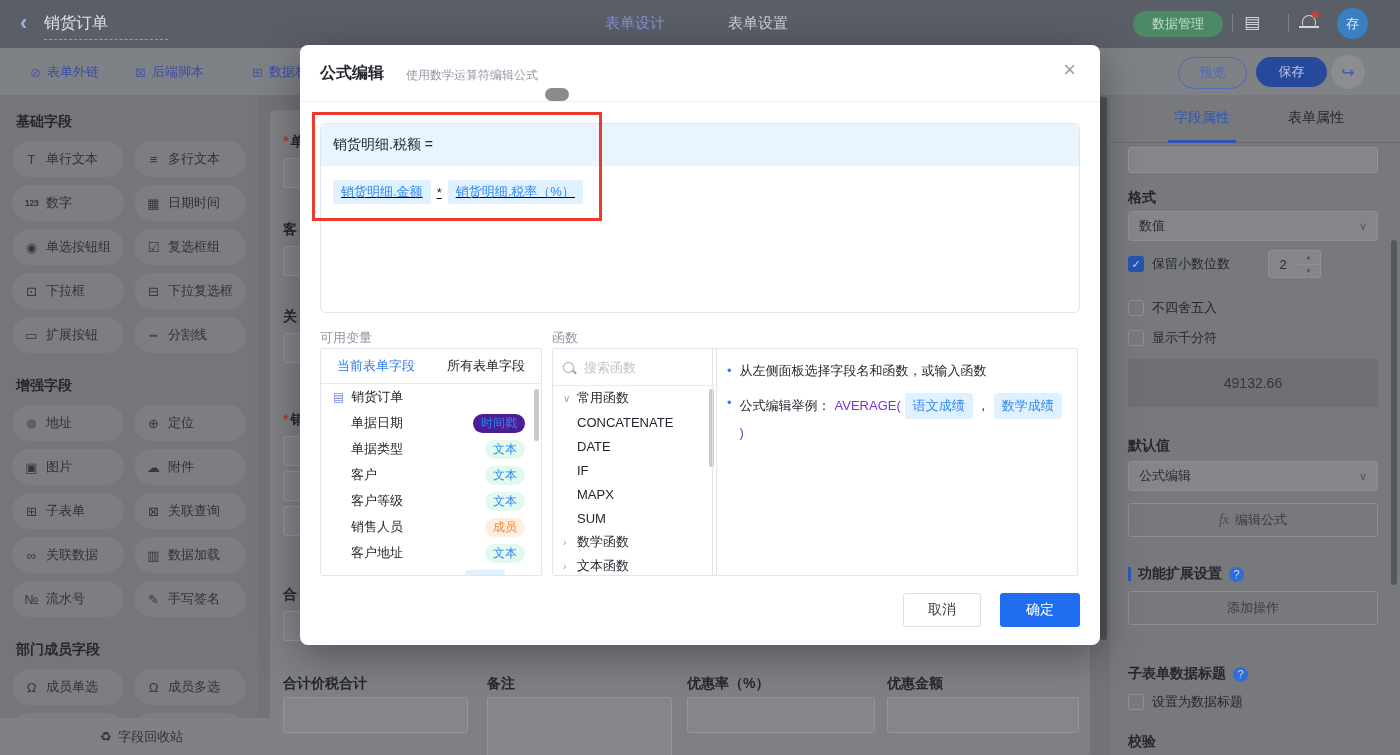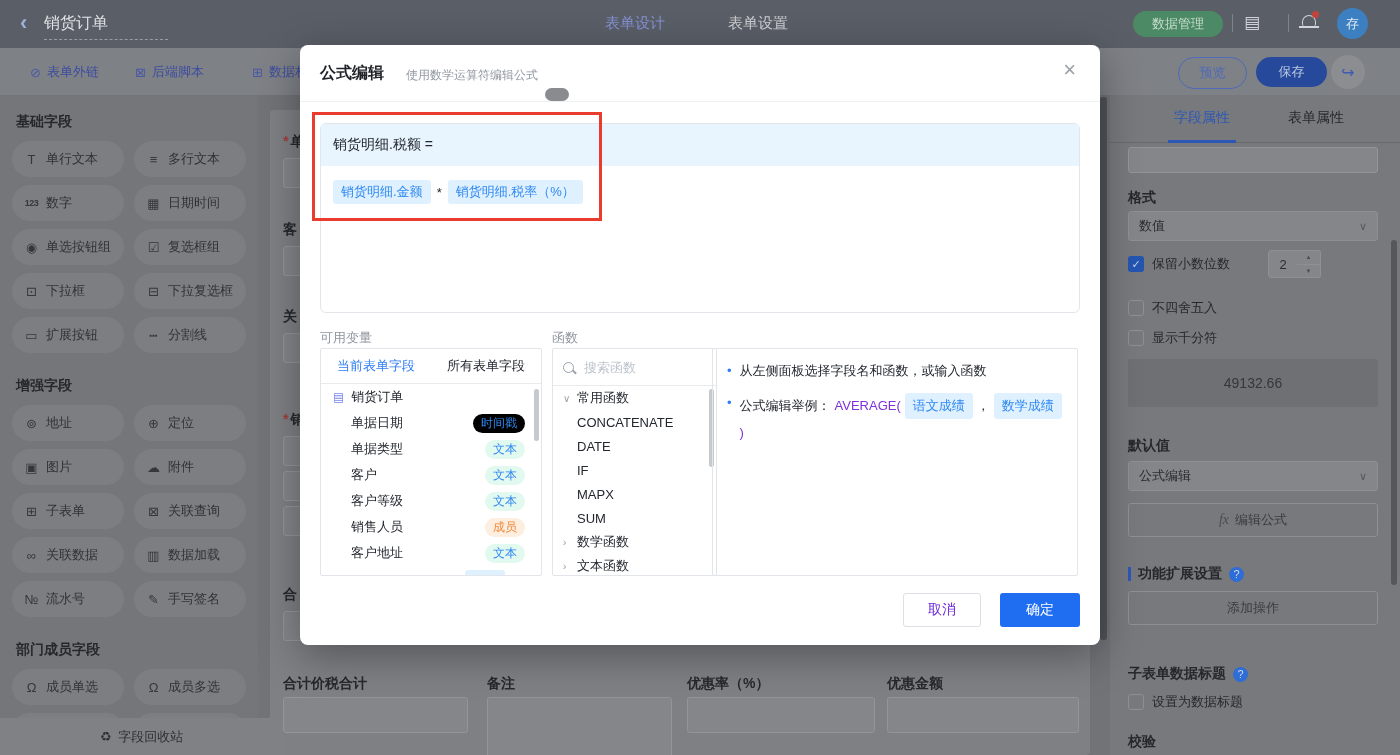--- a/index.html
+++ b/index.html
@@ -93,54 +93,54 @@
   
   .modal{position:absolute;left:300px;top:45px;width:800px;height:600px;background:#ffffff;border-radius:8px;
          box-shadow:0 10px 40px rgba(0,0,0,0.35);z-index:10;}
   .m-title{position:absolute;left:20px;top:18px;font-size:16px;font-weight:bold;color:#1f2329;}
   .m-sub{position:absolute;left:106px;top:22px;font-size:12px;color:#9298a2;}
   .m-close{position:absolute;right:24px;top:14px;font-size:22px;color:#9aa0a8;line-height:1;}
   .m-hline{position:absolute;left:0;top:56px;width:100%;height:1px;background:#eef0f2;}
   .redbox{position:absolute;left:12px;top:67px;width:284px;height:103px;border:3px solid #e93b2e;z-index:6;}
   .fml{position:absolute;left:20px;top:78px;width:760px;height:190px;border:1px solid #e2e5ea;border-radius:6px;box-sizing:border-box;}
   .fml-head{height:42px;background:#e8f4fe;display:flex;align-items:center;padding-left:12px;font-size:14px;color:#23272e;}
-  .fml-body{padding:14px 12px;display:flex;align-items:center;gap:6px;}
+  .fml-body{padding:14px 12px;display:flex;align-items:center;gap:6px;text-decoration:underline;}
   .chip{background:#dff0fe;color:#2f88f2;font-size:13px;padding:3px 8px;border-radius:3px;white-space:nowrap;}
   .fml-op{color:#23272e;font-size:13px;}
   .p-label{position:absolute;top:284px;font-size:13px;color:#8f959e;}
   .panel{position:absolute;top:303px;height:228px;border:1px solid #e2e5ea;border-radius:2px;box-sizing:border-box;overflow:hidden;}
   .vp{left:20px;width:222px;}
   .vp-tabs{height:34px;display:flex;align-items:center;justify-content:space-between;padding:0 16px;border-bottom:1px solid #e8eaed;font-size:13px;}
   .vp-tab.on{color:#2f7df6;}
   .vp-tab.off{color:#23272e;}
   .trow{height:26px;display:flex;align-items:center;font-size:13px;color:#23272e;position:relative;padding-left:12px;}
   .trow.child{padding-left:30px;}
   .docico{color:#7b88f0;margin-right:7px;font-size:12px;}
   .badge{position:absolute;right:16px;font-size:12px;padding:1px 8px;border-radius:10px;}
-  .badge[data-kind="ts"]{background:#000000;color:#2f88f2;}
+  .badge[data-kind="ts"]{background:#4c1d95;color:#2f88f2;}
   .badge[data-kind="text"]{background:#e2f9f0;color:#2f88f2;}
   .badge[data-kind="member"]{background:#fdeee0;color:#f08a3a;}
   .lthumb{position:absolute;right:2px;width:5px;border-radius:3px;background:#c6c9ce;}
   .sliver{position:absolute;left:144px;bottom:0;width:40px;height:5px;background:#dff0fe;border-radius:3px 3px 0 0;}
   .fp{left:252px;width:165px;}
   .fp-search{height:36px;display:flex;align-items:center;gap:8px;padding:0 10px;border-bottom:1px solid #e8eaed;}
   .mag{width:9px;height:9px;border:1.5px solid #9aa2ac;border-radius:50%;position:relative;flex:none;}
   .mag::after{content:"";position:absolute;width:5px;height:1.5px;background:#9aa2ac;transform:rotate(45deg);right:-4px;bottom:-1px;}
   .fp-input{border:none;outline:none;width:90px;font-size:13px;color:#23272e;background:transparent;}
   .fp-input::placeholder{color:#bdc3cc;}
   .frow{height:24px;display:flex;align-items:center;font-size:13px;color:#23272e;padding-left:10px;gap:6px;}
   .frow .caret{color:#98a0aa;font-size:10px;width:8px;}
   .frow.item{padding-left:24px;}
   .hp{left:412px;width:366px;padding:12px 14px;box-sizing:border-box;}
   .hrow{display:flex;align-items:flex-start;gap:8px;font-size:13px;color:#23272e;margin-bottom:12px;line-height:20px;}
   .hdot{color:#2f7df6;font-size:13px;}
   .hfn{color:#7e30d8;}
   .hline2{display:flex;align-items:center;flex-wrap:wrap;gap:4px;}
   .m-cancel{position:absolute;left:603px;top:548px;width:78px;height:34px;border:1px solid #dcdfe4;border-radius:3px;
-            box-sizing:border-box;display:flex;align-items:center;justify-content:center;font-size:14px;color:#6d28d9;background:#fff;}
+            box-sizing:border-box;display:flex;align-items:center;justify-content:center;font-size:14px;color:#404040;background:#fff;}
   .m-ok{position:absolute;left:700px;top:548px;width:80px;height:34px;border-radius:3px;background:#1f6ef2;color:#ffffff;
         display:flex;align-items:center;justify-content:center;font-size:14px;}
   .knob{position:absolute;left:545px;top:88px;width:24px;height:13px;border-radius:7px;background:#898b8f;z-index:30;}
 </style>
 </head>
 <body>
 
 <div id="app">
 
   <div class="topbar">

